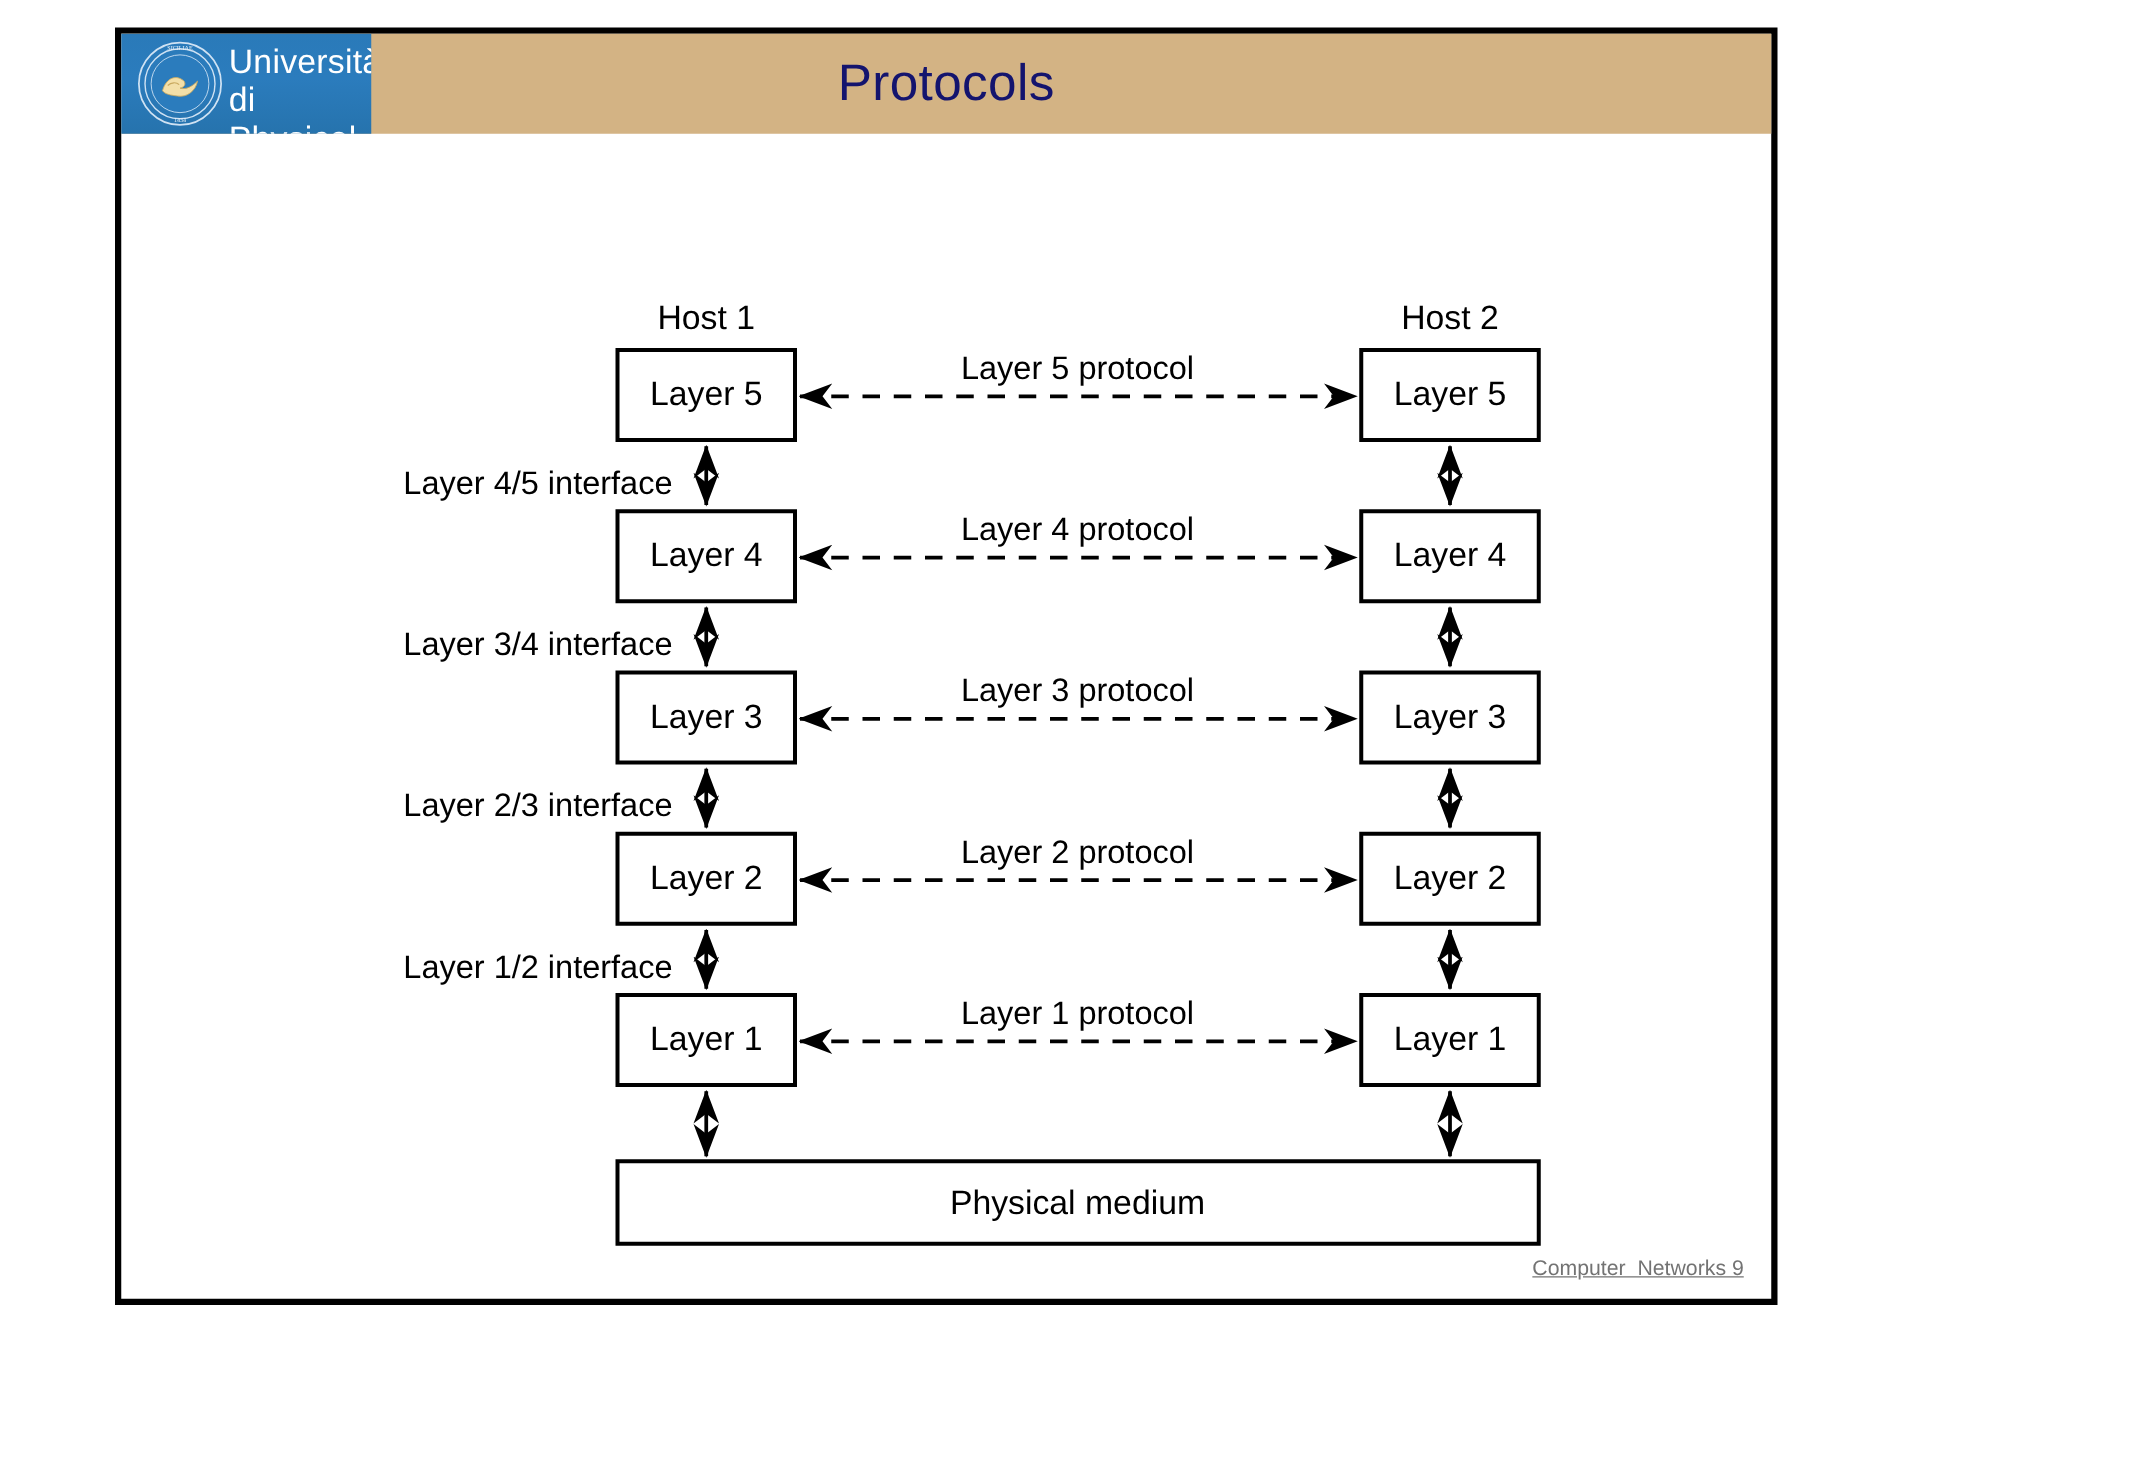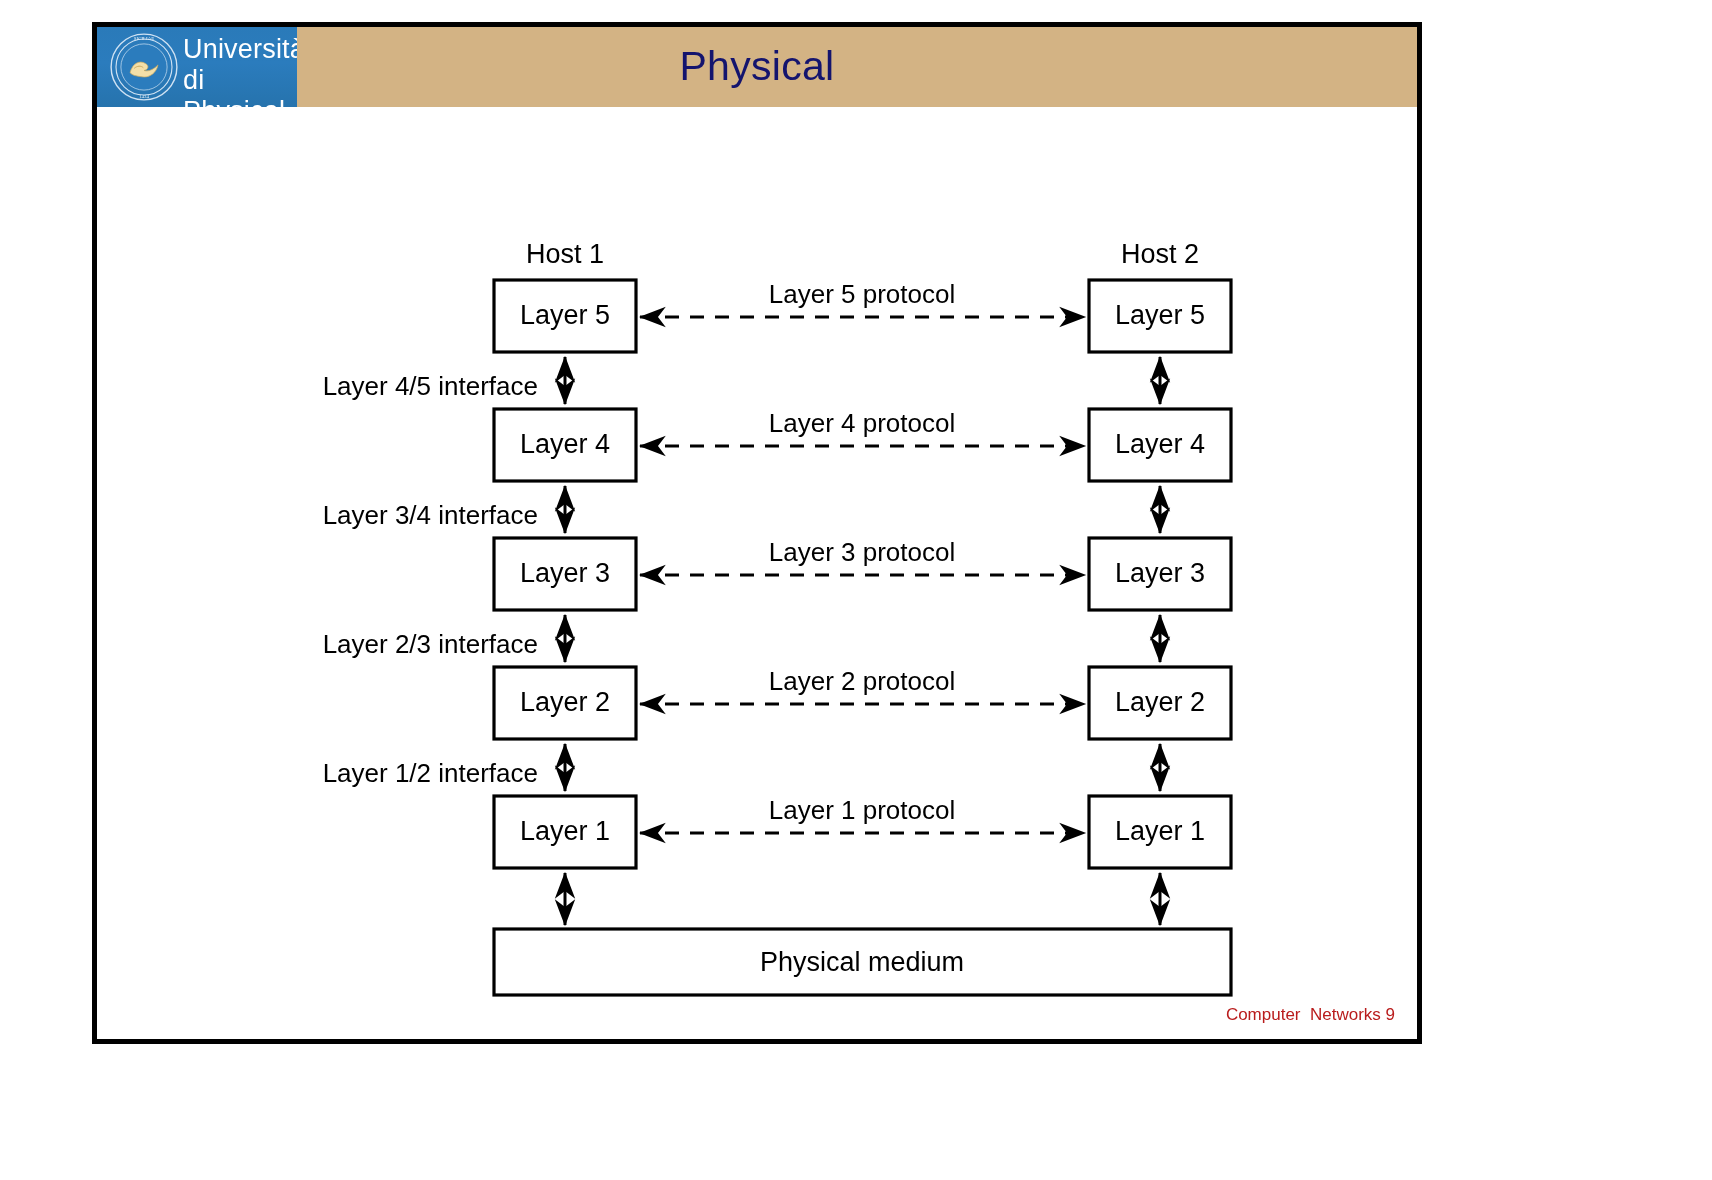--- a/index.html
+++ b/index.html
@@ -115,34 +115,35 @@
     stroke-width: 3;
     fill: none;
     stroke-dasharray: 14 11;
   }
 
   
   #footer-note {
     position: absolute;
     right: 22px;
     bottom: 14px;
-    color: #b91c1c;
+    color: #737373;
     font-size: 17px;
     font-family: "Liberation Sans", sans-serif;
     white-space: pre;
+    text-decoration: underline;
   }
 </style>
 </head>
 <body>
 
 <div id="slide">
 
   <div id="header-band"></div>
 
-  <div id="slide-title">Physical</div>
+  <div id="slide-title">Protocols</div>
 
   <div id="logo">
     <svg id="logo-seal" viewBox="0 0 100 100">
       <circle cx="50" cy="50" r="47" fill="none" stroke="#cfe2f3" stroke-width="2"></circle>
       <circle cx="50" cy="50" r="40" fill="none" stroke="#cfe2f3" stroke-width="1.6"></circle>
       <circle cx="50" cy="50" r="33" fill="#2b7cbd" stroke="#cfe2f3" stroke-width="1"></circle>
       <path d="M30 58 C34 44, 44 40, 52 45 C58 48, 56 54, 50 55 C57 57, 64 53, 70 47 C68 58, 58 66, 47 64 C39 63, 33 62, 30 58 Z" fill="#f3dfa8" stroke="#c9a95f" stroke-width="1"></path>
       <path d="M36 52 C40 48, 46 48, 49 51" fill="none" stroke="#c9a95f" stroke-width="1.4"></path>
       <text x="50" y="12" text-anchor="middle" fill="#e8f1f8" font-size="7" font-family="Liberation Serif, serif">SICILIAE</text>
       <text x="50" y="94" text-anchor="middle" fill="#e8f1f8" font-size="7" font-family="Liberation Serif, serif">1434</text>

